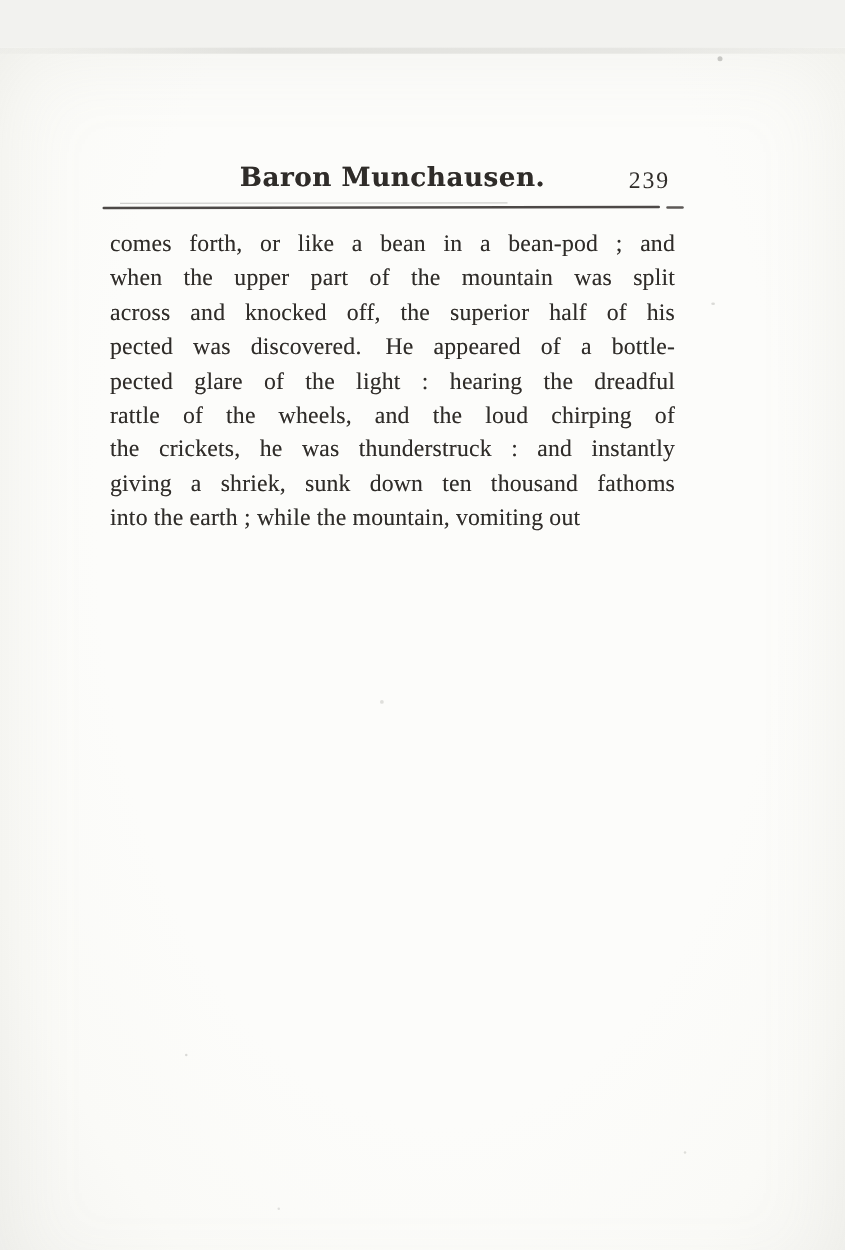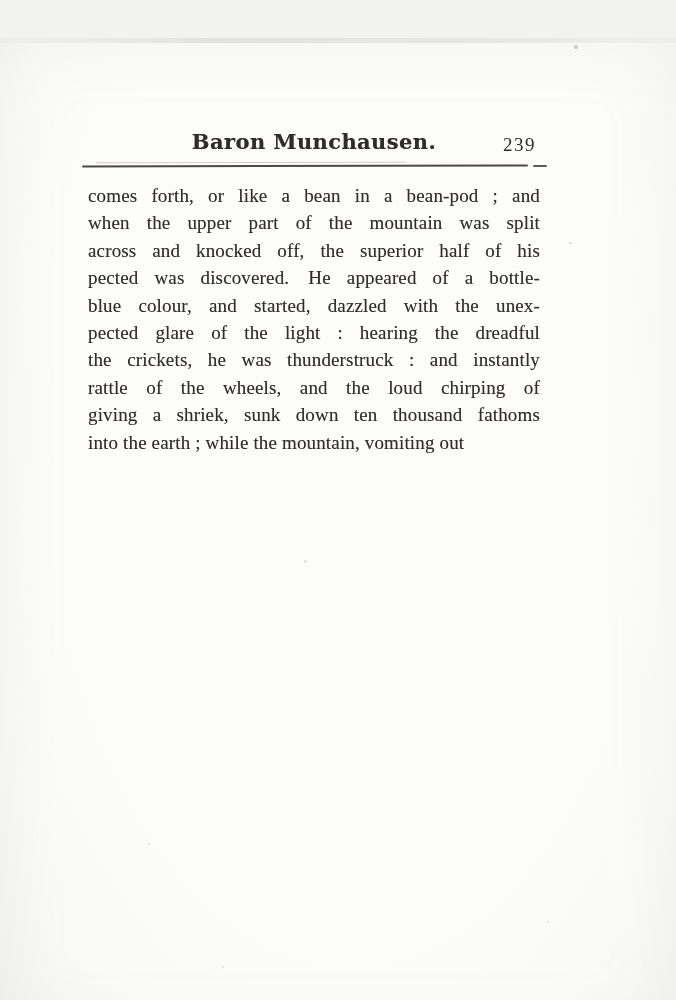--- a/index.html
+++ b/index.html
@@ -108,21 +108,20 @@
     <div class="rule-ghost"></div>
     <div class="rule-main"></div>
     <div class="rule-dash"></div>
   </div>
 
   <main class="text-block">
     <div class="line">comes forth, or like a bean in a bean-pod ; and</div>
     <div class="line">when the upper part of the mountain was split</div>
     <div class="line">across and knocked off, the superior half of his</div>
     <div class="line">pected was discovered. He appeared of a bottle-</div>
-    <div class="line">blue colour, and started, dazzled with the unex-</div>
     <div class="line">pected glare of the light : hearing the dreadful</div>
+    <div class="line">rattle of the wheels, and the loud chirping of</div>
     <div class="line">the crickets, he was thunderstruck : and instantly</div>
-    <div class="line">rattle of the wheels, and the loud chirping of</div>
     <div class="line">giving a shriek, sunk down ten thousand fathoms</div>
     <div class="line">into the earth ; while the mountain, vomiting out</div>
   </main>
 
 </div>
 
 </body></html>

